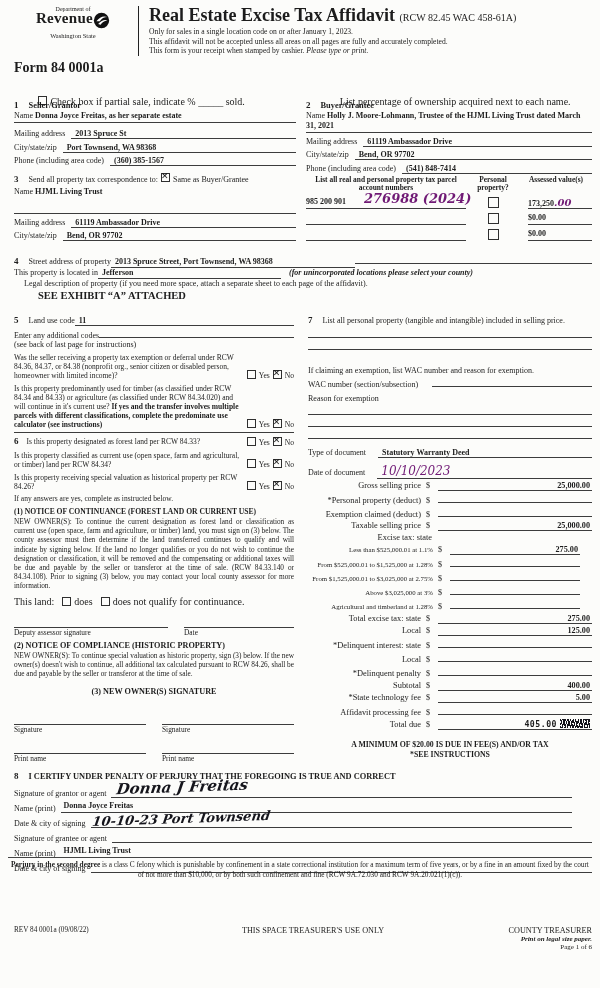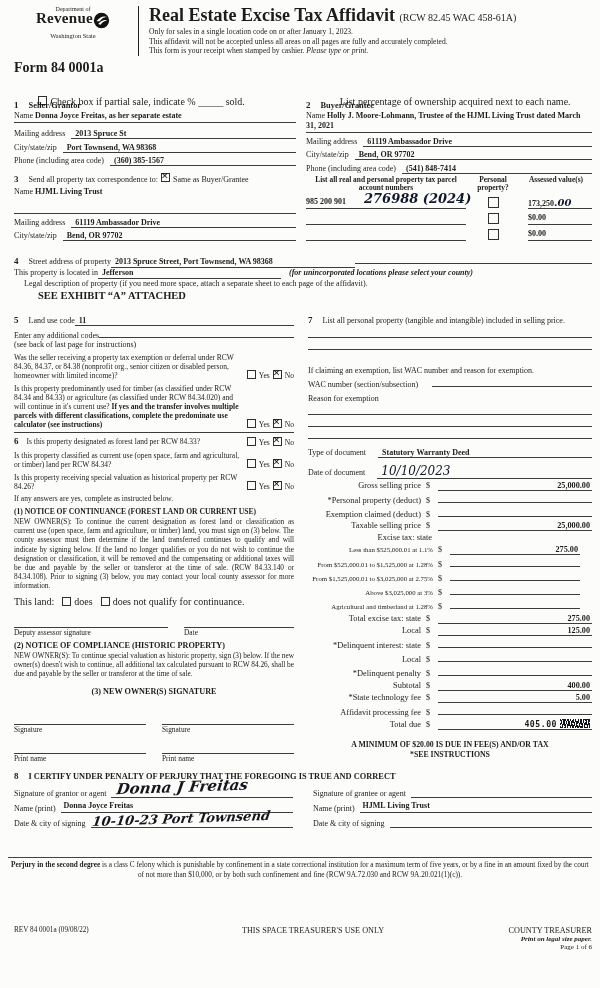--- a/index.html
+++ b/index.html
@@ -5,21 +5,21 @@
   html,body{margin:0;padding:0;background:#e8e8e8;}
   .page{position:relative;width:600px;height:988px;background:#fcfcfa;font-family:"Liberation Serif",serif;color:#1c1c1c;font-size:8px;overflow:hidden;margin:0 auto;}
   .b{font-weight:bold;}
   .i{font-style:italic;}
   .row{display:flex;align-items:baseline;}
   .fill{border-bottom:1px solid #3c3c3c;flex:1;font-weight:bold;padding:0 4px;min-height:9px;}
   .ruled{border-bottom:1px solid #3c3c3c;height:11px;}
   .cb{display:inline-block;width:7px;height:7px;border:1px solid #2f2f2f;position:relative;margin:0 3px;vertical-align:-1px;flex:none;}
   .cb.x::after{content:"✕";position:absolute;left:-1px;top:-3px;font-size:9px;color:#1a1a1a;}
   .cb.handx::after{content:"✕";position:absolute;left:-3px;top:-6px;font-size:13px;font-weight:bold;color:#15151c;}
-  .hw{font-family:"DejaVu Serif",serif;font-style:italic;color:#0f172a;}
+  .hw{font-family:"DejaVu Serif",serif;font-style:italic;color:#701a75;}
   .script{display:inline-block;font-family:"DejaVu Serif",serif;font-style:italic;transform:skewX(-10deg) rotate(-2deg);color:#15151c;}
   .secnum{font-weight:bold;font-size:9px;margin-right:10px;}
   
   #hdr{position:absolute;top:6px;left:14px;right:8px;}
   .hdr-flex{display:flex;}
   .logo-col{width:118px;text-align:center;}
   .logo-line1{font-size:6px;}
   .logo-name{font-weight:bold;font-size:15px;line-height:13px;letter-spacing:.3px;}
   .logo-sub{font-size:6.5px;margin-top:1px;}
   .logo-swirl{display:inline-block;vertical-align:middle;}
@@ -63,21 +63,21 @@
   .mrow{display:flex;align-items:baseline;margin-top:2.2px;}
   .mlab{flex:1;text-align:right;padding-right:5px;white-space:nowrap;}
   .mlab.n{font-size:8.4px;}
   .mlab.s{font-size:6.8px;}
   .mdollar{width:12px;font-size:8px;}
   .mamt{width:150px;border-bottom:1px solid #3c3c3c;text-align:right;font-weight:bold;font-size:8.2px;padding:0 2px;min-height:9px;position:relative;}
   .mamt.s{width:126px;margin-right:12px;}
   .stampfont{font-family:"DejaVu Sans Mono",monospace;font-weight:bold;letter-spacing:.5px;}
   .scribble{display:inline-block;width:30px;height:9px;vertical-align:-1px;margin-left:3px;background:repeating-linear-gradient(75deg,#15151c 0 1px,transparent 1px 2.4px),repeating-linear-gradient(-70deg,#15151c 0 1px,transparent 1px 2.6px);}
   #sec8{position:absolute;top:771px;left:14px;width:578px;}
-  .s8grid{display:flex;margin-top:2px;}
+  .s8grid{display:flex;margin-top:2px;flex-direction:column;}
   .s8grid>div{flex:1;}
   .s8grid>div:first-child{margin-right:20px;}
   .s8row{display:flex;align-items:flex-end;margin-top:3px;}
   .s8row .lab{white-space:nowrap;padding-right:5px;}
   .s8fill{flex:1;border-bottom:1px solid #3c3c3c;min-height:11px;position:relative;font-weight:bold;padding:0 3px;}
   #perjury{position:absolute;top:857px;left:8px;width:584px;border-top:1.3px solid #444;padding-top:2px;text-align:center;font-size:7.3px;line-height:9.6px;}
   #foot{position:absolute;top:926px;left:14px;width:578px;}
   .footrow{display:flex;align-items:flex-start;}
   .stampline{font-family:"DejaVu Sans Mono",monospace;font-size:12.5px;letter-spacing:1px;color:#2a2a2a;margin-top:3px;}
   .minfee{text-align:center;font-weight:bold;font-size:7.8px;margin-top:10px;line-height:10px;}

